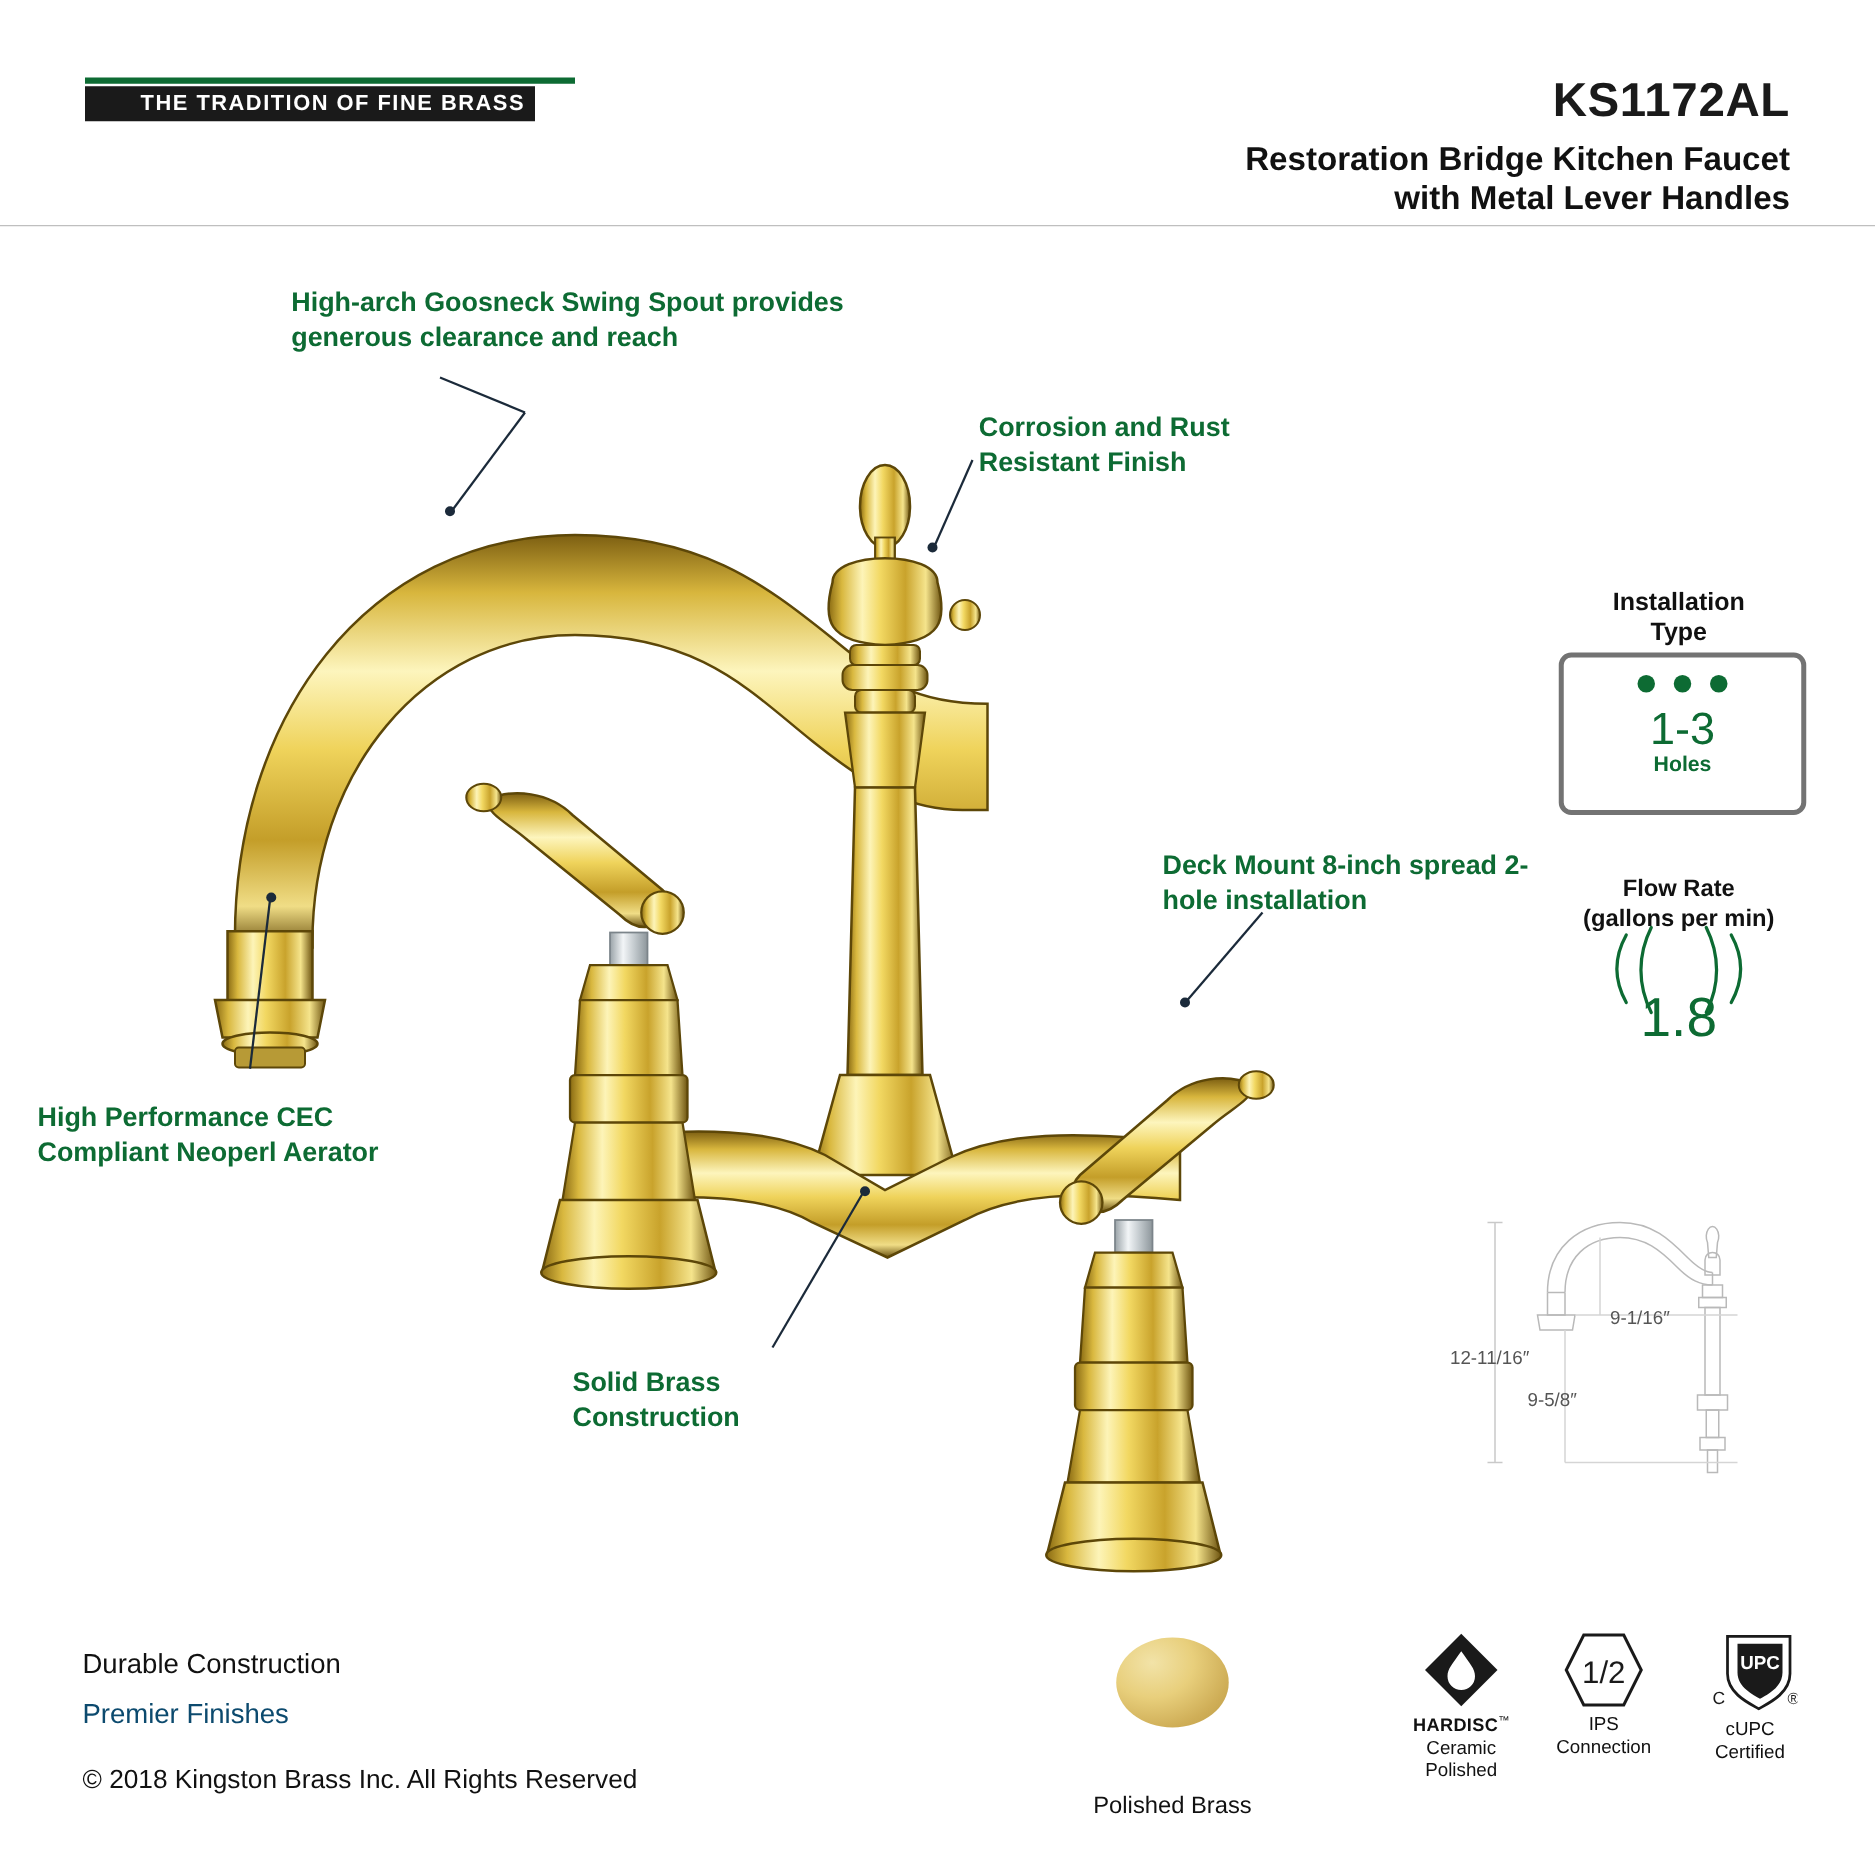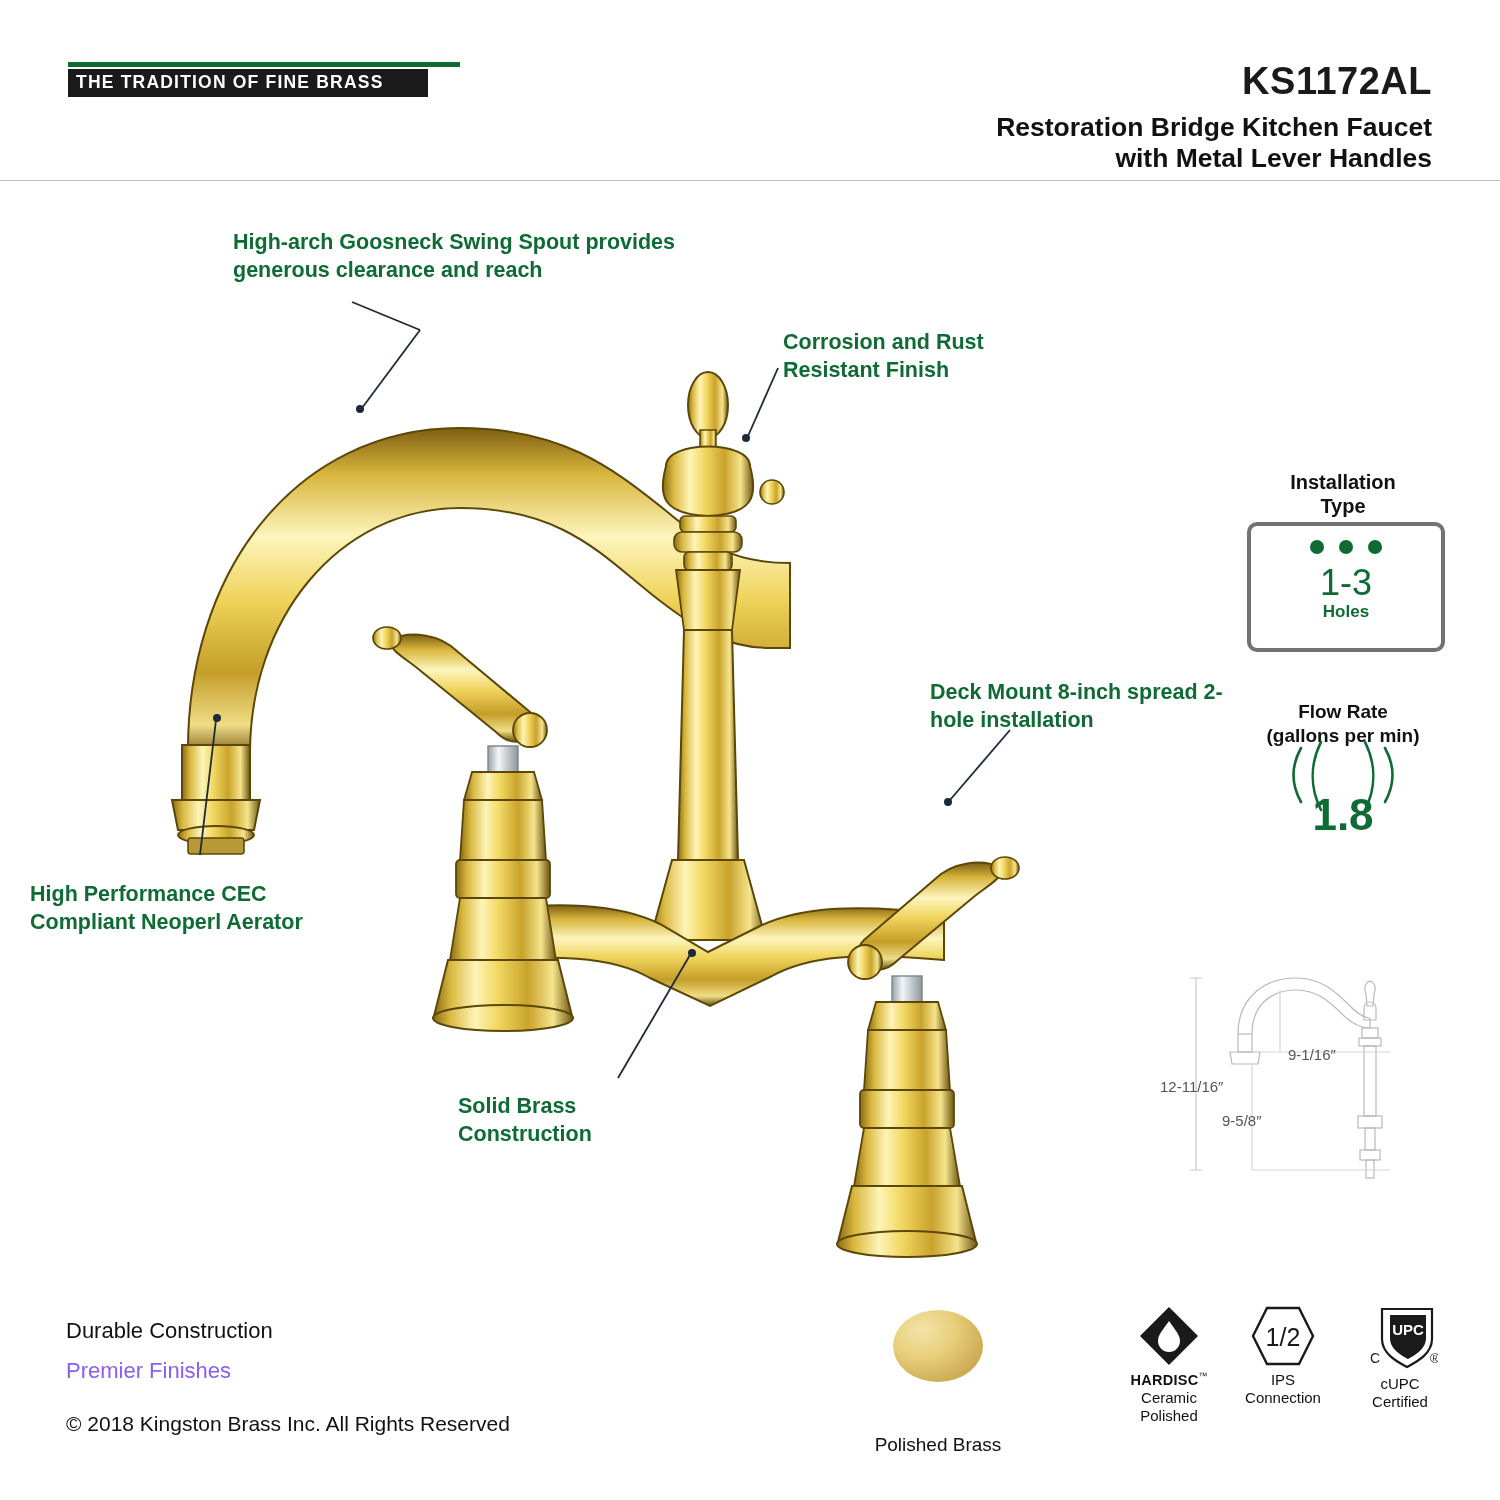--- a/index.html
+++ b/index.html
@@ -20,21 +20,21 @@
     font-weight:bold;font-style:italic;
     font-size:43px;letter-spacing:-0.5px;
     color:#0d6b33;
     line-height:1;
   }
   .logo-rule{height:5px;background:#0d6b33;margin-top:4px;width:392px;}
   .logo-sub{
     background:#1a1a1a;color:#ffffff;
     font-size:17.5px;font-weight:bold;letter-spacing:1.2px;
     padding:3px 8px 4px 8px;width:360px;box-sizing:border-box;
-    text-align:left;margin-top:2px;
+    text-align:right;margin-top:2px;
     font-family:"Liberation Sans", sans-serif;
   }
 
   .sku{
     position:absolute;right:68px;top:60px;
     font-size:38px;font-weight:bold;letter-spacing:0.5px;text-align:right;
   }
   .prod-line1,.prod-line2{
     position:absolute;right:68px;text-align:right;
     font-size:26.5px;font-weight:bold;color:#111;
@@ -76,34 +76,34 @@
   .inst-dots i{width:14px;height:14px;border-radius:50%;background:#0d6b33;display:block;}
   .inst-holes{position:absolute;left:0;right:0;top:36px;text-align:center;font-size:36px;color:#0d6b33;font-weight:500;}
   .inst-holes small{display:block;font-size:17px;font-weight:600;margin-top:-2px;}
 
   .flow-title{
     position:absolute;left:1243px;top:700px;width:200px;text-align:center;
     font-size:19px;font-weight:600;line-height:1.25;color:#111;
   }
   .flow-val{
     position:absolute;left:1243px;top:790px;width:200px;text-align:center;
-    font-size:44px;color:#0d6b33;font-weight:700;
+    font-size:44px;color:#0d6b33;font-weight:400;
   }
   .flow-waves{position:absolute;left:1243px;top:740px;width:200px;height:110px;}
 
   
   .dim-wrap{position:absolute;left:1160px;top:960px;width:300px;height:260px;}
   .dim-label{position:absolute;font-size:15px;color:#555;}
   .dim-a{left:0px;top:118px;}
   .dim-b{left:62px;top:152px;}
   .dim-c{left:128px;top:86px;}
 
   
   .foot-l1{position:absolute;left:66px;top:1318px;font-size:22px;color:#111;}
-  .foot-l2{position:absolute;left:66px;top:1358px;font-size:22px;color:#8b5cf6;}
+  .foot-l2{position:absolute;left:66px;top:1358px;font-size:22px;color:#0c4a6e;}
   .copy{position:absolute;left:66px;top:1412px;font-size:21px;color:#111;}
 
   .finish-swatch{
     position:absolute;left:893px;top:1310px;width:90px;height:72px;border-radius:50%;
     background:radial-gradient(ellipse at 32% 28%, #f2e3a8 0%, #e8cf7c 38%, #cfae57 72%, #bb9a45 100%);
   }
   .finish-label{position:absolute;left:840px;top:1398px;width:196px;text-align:center;font-size:19px;color:#111;margin-top:36px;}
 
   .badge{position:absolute;text-align:center;}
   .badge .cap{font-size:15px;color:#111;line-height:1.2;margin-top:4px;}

